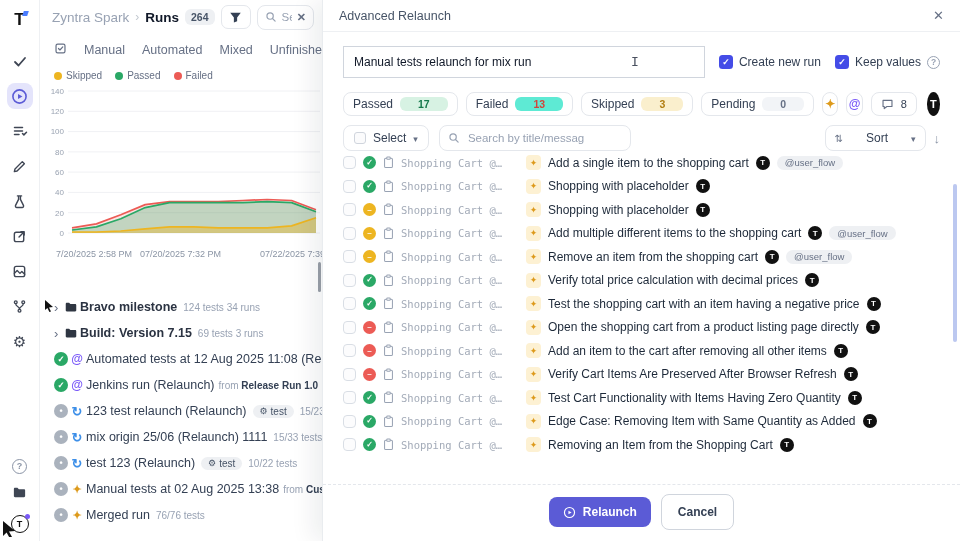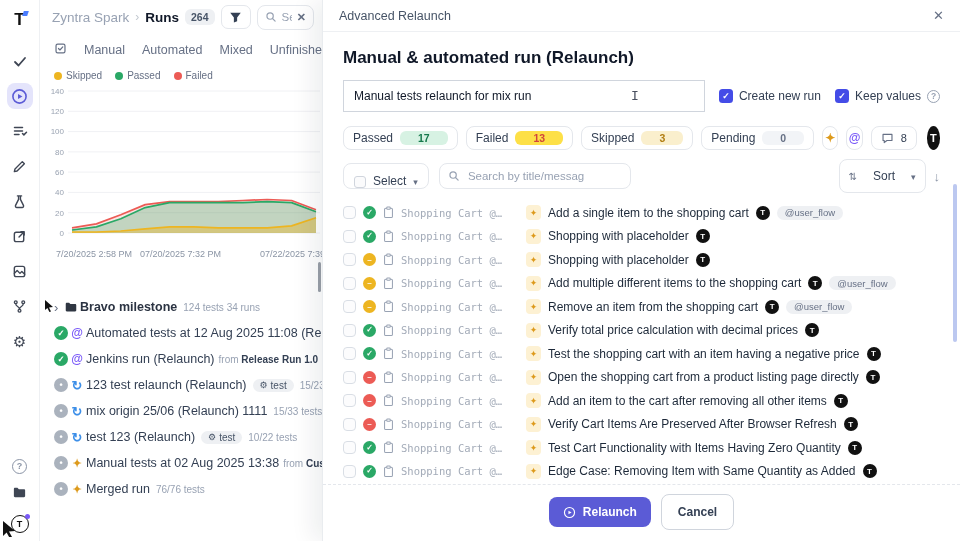--- a/index.html
+++ b/index.html
@@ -97,48 +97,48 @@
   .qmark{width:13px;height:13px;border:1.2px solid #98a2b3;border-radius:50%;color:#98a2b3;font-size:8.5px;
          display:flex;align-items:center;justify-content:center;font-weight:700;}
   .qmark::before{content:"?";}
   .ibeam{position:absolute;left:288px;top:8px;color:#4a5160;font-size:13px;font-family:"DejaVu Sans Mono",monospace;}
 
   .filters{display:flex;align-items:center;gap:8px;margin-top:14px;}
   .fbtn{display:flex;align-items:center;gap:7px;height:24px;border:1px solid #e4e7ec;border-radius:8px;
         background:#fff;padding:0 9px;font-size:12px;color:#344054;}
   .fcount{border-radius:6px;padding:1px 18px;font-size:10.5px;font-weight:600;}
   .f-passed .fcount{background:#d7f2e3;color:#16794c;}
-  .f-failed .fcount{background:#fde047;color:#d1453b;}
+  .f-failed .fcount{background:#5eead4;color:#d1453b;}
   .f-skipped .fcount{background:#faefcd;color:#b07d11;}
   .f-pending .fcount{background:#f2f4f7;color:#667085;}
   .icbtn{width:28px;height:24px;border:1px solid #e4e7ec;border-radius:8px;background:#fff;display:flex;
          align-items:center;justify-content:center;font-size:12px;font-weight:700;}
   .icbtn.man::before{content:"✦";color:#dd9a1c;}
   .icbtn.auto::before{content:"@";color:#7a5af8;}
   .combtn{display:flex;align-items:center;gap:7px;height:24px;border:1px solid #e4e7ec;border-radius:8px;
           background:#fff;padding:0 9px;font-size:11px;color:#344054;}
   .t-avatar{width:24px;height:24px;border-radius:50%;background:#111;color:#fff;display:flex;align-items:center;
             justify-content:center;font-weight:700;font-size:11px;margin-left:2px;}
   .toolbar{display:flex;align-items:center;gap:10px;margin-top:9px;}
-  .selbtn{display:flex;align-items:flex-end;gap:7px;height:26px;border:1px solid #e4e7ec;border-radius:8px;
+  .selbtn{display:flex;align-items:center;gap:7px;height:26px;border:1px solid #e4e7ec;border-radius:8px;
           padding:0 10px;font-size:12px;color:#344054;background:#fff;}
   .ghostbox{width:12px;height:12px;border:1px solid #d0d5dd;border-radius:3px;background:#fbfbfc;}
   .chevd::before{content:"▾";font-size:9px;color:#667085;}
   .tsearch{display:flex;align-items:center;gap:6px;height:26px;width:192px;border:1px solid #e4e7ec;
            border-radius:8px;padding:0 8px;color:#98a2b3;}
   .tsearch input{border:none;outline:none;flex:1;font-size:11.5px;color:#344054;min-width:0;
            font-family:"Liberation Sans",sans-serif;}
   .tsearch input::placeholder{color:#98a2b3;}
   .sortgrp{margin-left:auto;display:flex;align-items:center;gap:8px;}
-  .sortbtn{display:flex;align-items:center;gap:16px;height:26px;border:1px solid #e4e7ec;border-radius:8px;
-           padding:16px 9px;font-size:12px;color:#344054;background:#fff;justify-content:center;}
+  .sortbtn{display:flex;align-items:center;gap:23px;height:26px;border:1px solid #e4e7ec;border-radius:8px;
+           padding:8px 9px;font-size:12px;color:#344054;background:#fff;justify-content:center;}
   .sortbtn .sic::before{content:"⇅";font-size:10px;color:#667085;}
   .dlbtn{color:#8a94a6;font-size:13px;} .dlbtn::before{content:"↓";}
 
-  .tests-list{margin-top:8px;}
+  .tests-list{}
   .test-row{display:flex;align-items:center;gap:7px;height:23.5px;white-space:nowrap;overflow:hidden;}
   .t-cbx{width:13px;height:13px;border:1px solid #d9dee5;border-radius:4px;background:#fcfcfd;flex:none;}
   .test-row .st{width:13px;height:13px;font-size:8px;}
   .clip{color:#98a2b3;display:flex;flex:none;}
   .t-path{font-family:"DejaVu Sans Mono",monospace;font-size:10.5px;color:#a3abb8;flex:none;width:118px;
           overflow:hidden;}
   .man-chip{width:15px;height:15px;border-radius:4px;background:#fdf1d3;color:#dd9a1c;font-size:9px;
             display:flex;align-items:center;justify-content:center;flex:none;}
   .man-chip::before{content:"✦";}
   .t-title{font-size:12px;color:#1d2939;}
@@ -327,20 +327,33 @@
               <path d="M2 4.2c0-.7.5-1.2 1.2-1.2h2.6l1.5 1.5h5.5c.7 0 1.2.5 1.2 1.2v6.1c0 .7-.5 1.2-1.2 1.2H3.2c-.7 0-1.2-.5-1.2-1.2z"></path>
             </svg>
           </span>
 
           <span class="r-name v-true">Bravo milestone</span>
 
           <span class="r-meta">124 tests   34 runs</span>
         </div>
         <div class="run-row">
 
+          <span class="r-chev"></span>
+          <span class="r-folder">
+            <svg width="14" height="14" viewBox="0 0 16 16" fill="currentColor">
+              <path d="M2 4.2c0-.7.5-1.2 1.2-1.2h2.6l1.5 1.5h5.5c.7 0 1.2.5 1.2 1.2v6.1c0 .7-.5 1.2-1.2 1.2H3.2c-.7 0-1.2-.5-1.2-1.2z"></path>
+            </svg>
+          </span>
+
+          <span class="r-name v-true">Build: Version 7.15</span>
+
+          <span class="r-meta">69 tests   3 runs</span>
+        </div>
+        <div class="run-row">
+
           <span class="st v-passed"></span>
           <span class="r-type v-auto"></span>
           <span class="r-name">Automated tests at 12 Aug 2025 11:08 (Relaunch)</span>
 
         </div>
         <div class="run-row">
 
           <span class="st v-passed"></span>
           <span class="r-type v-auto"></span>
           <span class="r-name">Jenkins run (Relaunch)</span>
@@ -399,21 +412,20 @@
     <div class="lp-scroll"></div>
   </section>
 
   <section class="modal">
     <div class="m-head">
       <span>Advanced Relaunch</span>
       <span class="m-close"></span>
     </div>
 
     <div class="m-body">
-      <div class="m-title">Manual &amp; automated run (Relaunch)</div>
 
       <div class="name-row" style="position:relative;">
         <input class="name-input" type="text" value="Manual tests relaunch for mix run" style="">
         <span class="ibeam">I</span>
         <label class="cbx-lab">
           <span class="cbx"></span>
           <span>Create new run</span>
         </label>
         <label class="cbx-lab">
           <span class="cbx"></span>
@@ -659,20 +671,21 @@
             <span class="t-cbx"></span>
             <span class="st v-passed"></span>
             <span class="clip">
               <svg width="11" height="13" viewBox="0 0 14 16" fill="none" stroke="currentColor" stroke-width="1.3" stroke-linejoin="round">
                 <rect x="2" y="2.5" width="10" height="12" rx="1.5"></rect>
                 <rect x="4.8" y="1" width="4.4" height="3" rx="1" fill="#fff"></rect>
               </svg>
             </span>
             <span class="t-path">Shopping Cart @…</span>
             <span class="man-chip"></span>
+            <span class="t-title">Removing an Item from the Shopping Cart</span>
             <span class="sm-avatar">T</span>
 
           </div>
         </div>
       <div class="m-scroll"></div>
     </div>
 
     <div class="m-foot">
       <button class="btn-primary">
         <svg width="13" height="13" viewBox="0 0 16 16" fill="none" stroke="#fff" stroke-width="1.4">

